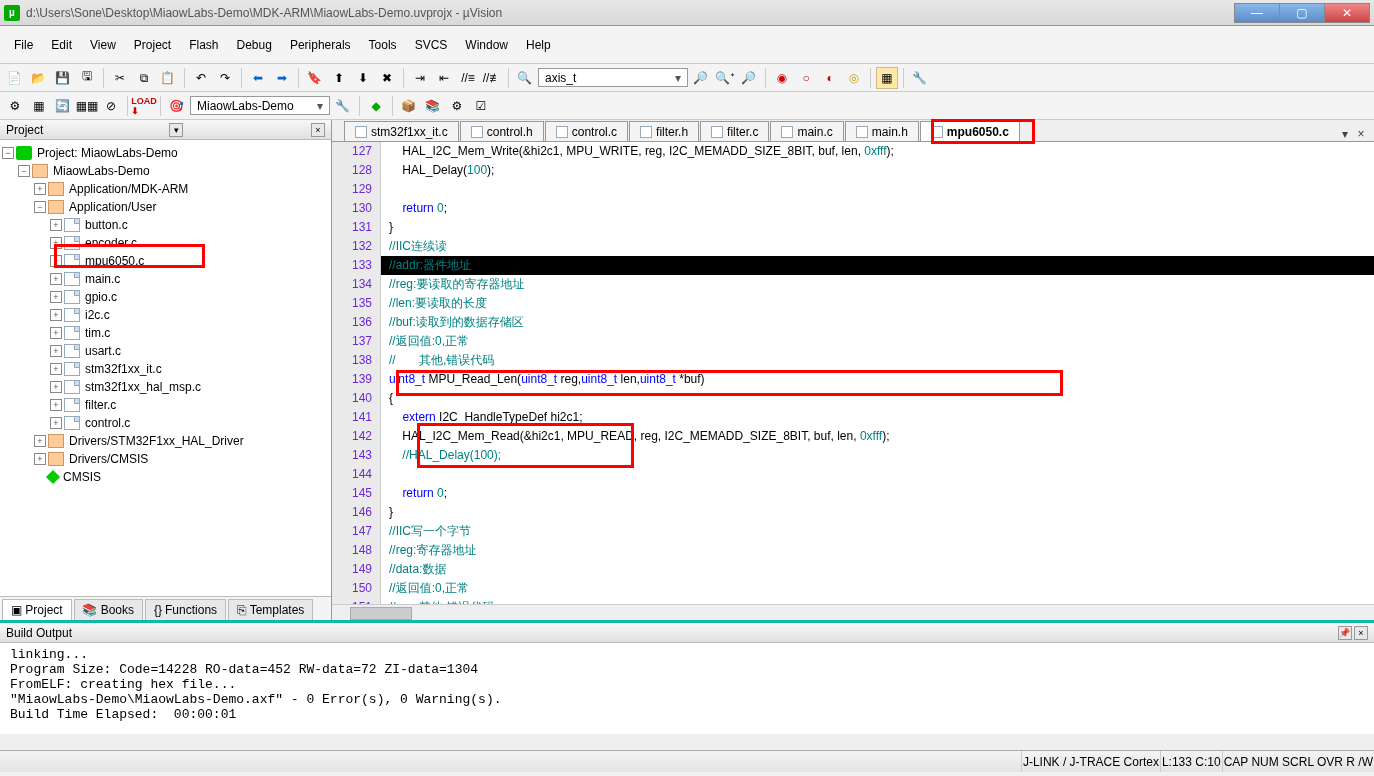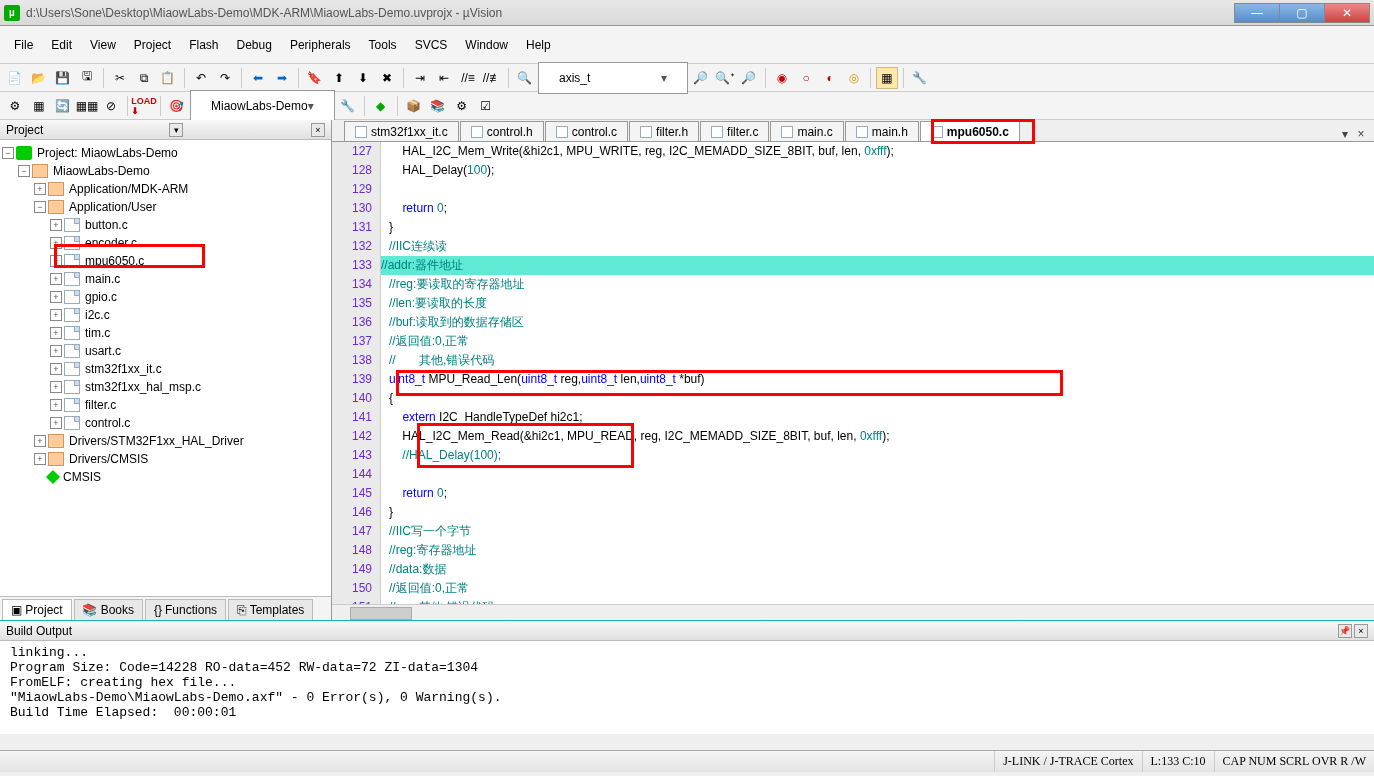--- a/index.html
+++ b/index.html
@@ -9,21 +9,21 @@
 .title-bar .title-text { flex:1; color:#555; }
 .win-btns { display:flex; gap:0; }
 .win-btn { width:46px; height:20px; display:flex; align-items:center; justify-content:center; border:1px solid #888; margin-left:-1px; }
 .win-btn.min,.win-btn.max { background:linear-gradient(#89b8e8,#5a8cc8); color:#fff; }
 .win-btn.close { background:linear-gradient(#e88,#c44); color:#fff; }
 .menu-bar { height:38px; background:#f4f4f4; display:flex; align-items:center; padding:0 6px; gap:2px; border-bottom:1px solid #ccc; }
 .menu-item { padding:2px 8px; cursor:default; }
 .toolbar { height:28px; background:#f4f4f4; border-bottom:1px solid #ccc; display:flex; align-items:center; padding:0 4px; gap:2px; }
 .tbtn { width:22px; height:22px; display:flex; align-items:center; justify-content:center; border:1px solid transparent; }
 .tsep { width:1px; height:20px; background:#ccc; margin:0 3px; }
-.tsel { height:32px; border:1px solid #999; background:#fff; padding:0 20px; display:flex; align-items:center; min-width:140px; }
+.tsel { height:19px; border:1px solid #999; background:#fff; padding:0 6px; display:flex; align-items:center; min-width:140px; }
 .toolbar2 { height:28px; background:#f4f4f4; border-bottom:1px solid #ccc; display:flex; align-items:center; padding:0 4px; gap:2px; }
 .main-area { display:flex; height:calc(776px - 26px - 22px - 28px - 28px - 150px - 22px); }
 .project-panel { width:332px; background:#fff; border-right:1px solid #999; display:flex; flex-direction:column; }
 .panel-header { height:20px; background:linear-gradient(#f8f8f8,#e0e0e0); border-bottom:1px solid #bbb; padding:2px 6px; display:flex; align-items:center; justify-content:space-between; }
 .panel-header .x { width:14px; height:14px; background:#e8e8e8; border:1px solid #999; display:flex; align-items:center; justify-content:center; font-size:9px; }
 .tree { flex:1; overflow:auto; padding:4px 2px; background:#fff; }
 .tree-row { display:flex; align-items:center; height:18px; white-space:nowrap; }
 .tree-row .ind { display:inline-block; }
 .tree-row .exp { width:12px; height:12px; border:1px solid #888; display:inline-flex; align-items:center; justify-content:center; font-size:9px; margin-right:2px; background:#fff; color:#555; cursor:pointer; }
 .tree-row .ico { width:16px; height:14px; margin-right:3px; display:inline-flex; align-items:center; justify-content:center; }
@@ -43,26 +43,26 @@
 .etab .fi { width:12px; height:12px; background:#fff; border:1px solid #9ab; position:relative; }
 .etab.active { font-weight:bold; background:#fff; }
 .editor-tabs .tab-controls { margin-left:auto; display:flex; gap:2px; padding-right:6px; }
 .editor-tabs .tab-controls span { width:14px; text-align:center; color:#444; cursor:pointer; }
 .code-area { flex:1; display:flex; font-family:Consolas,"Courier New",monospace; font-size:15px; line-height:19px; overflow:hidden; background:#fff; }
 .gutter { background:#eaeaea; color:#6d28d9; text-align:right; padding:0 8px 0 20px; border-right:1px solid #ccc; user-select:none; }
 .code { flex:1; padding-left:8px; white-space:pre; position:relative; }
 .code .kw { color:#0000ff; }
 .code .cm { color:#008080; }
 .code .num { color:#008080; }
-.code .hl-line { background:#5eead4; display:block; margin-left:-8px; }
+.code .hl-line { background:#000000; display:block; margin-left:-8px; padding-left:8px; }
 .red-box { position:absolute; border:3px solid red; pointer-events:none; }
-.build-panel { height:130px; background:#fff; border-top:1px solid #14b8a6; display:flex; flex-direction:column; }
+.build-panel { height:130px; background:#fff; border-top:3px solid #14b8a6; display:flex; flex-direction:column; }
 .build-body { flex:1; font-family:Consolas,"Courier New",monospace; font-size:13px; padding:4px 10px; overflow:auto; white-space:pre; }
 .status-bar { height:22px; background:linear-gradient(#f4f4f4,#e4e4e4); border-top:1px solid #aaa; display:flex; align-items:center; font-size:11px; }
-.status-bar .cell { padding:0 8px; border-left:1px solid #ccc; height:100%; display:flex; align-items:center;font-family:Liberation Serif, serif; }
+.status-bar .cell { padding:0 1px; border-left:1px solid #ccc; height:100%; display:flex; align-items:center; }
 .status-bar .spacer { flex:1; }
 .hscroll { height:16px; background:#efefef; border-top:1px solid #ccc; position:relative; }
 .hscroll::before { content:""; position:absolute; left:18px; top:2px; width:60px; height:11px; background:#cdcdcd; border:1px solid #aaa; }
 .scroll-area { height:16px; background:#efefef; }
 </style>
 </head>
 <body>
 
 <div class="title-bar">
   <div class="app-icon">µ</div>

